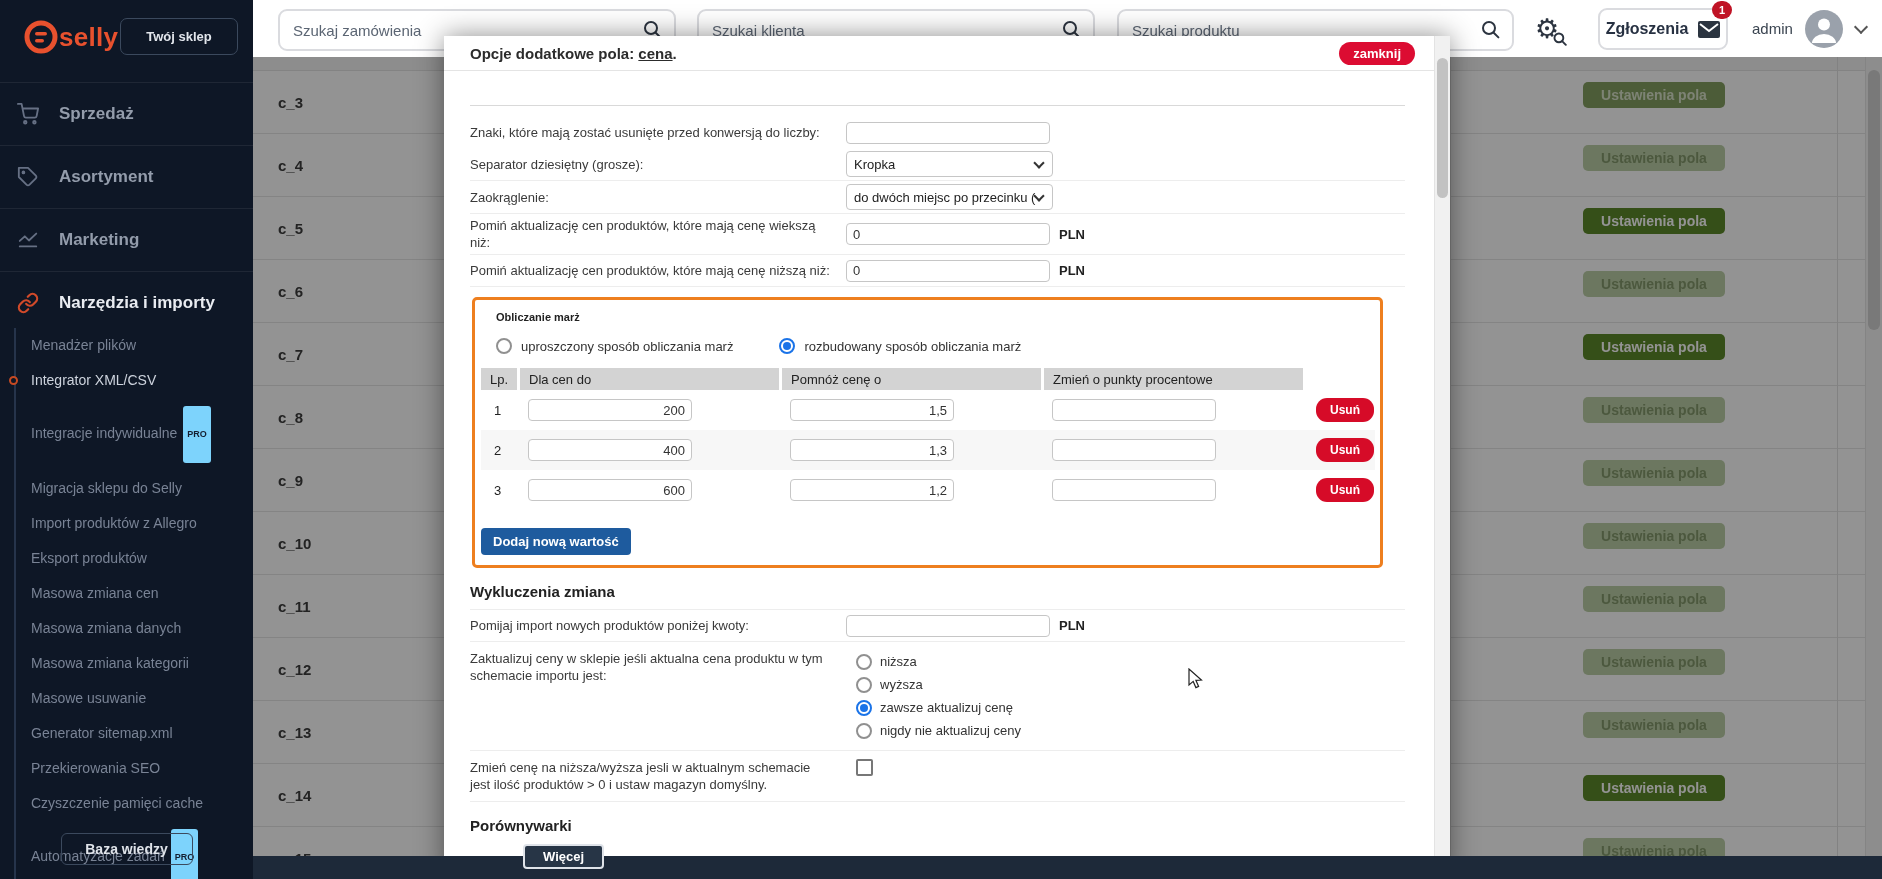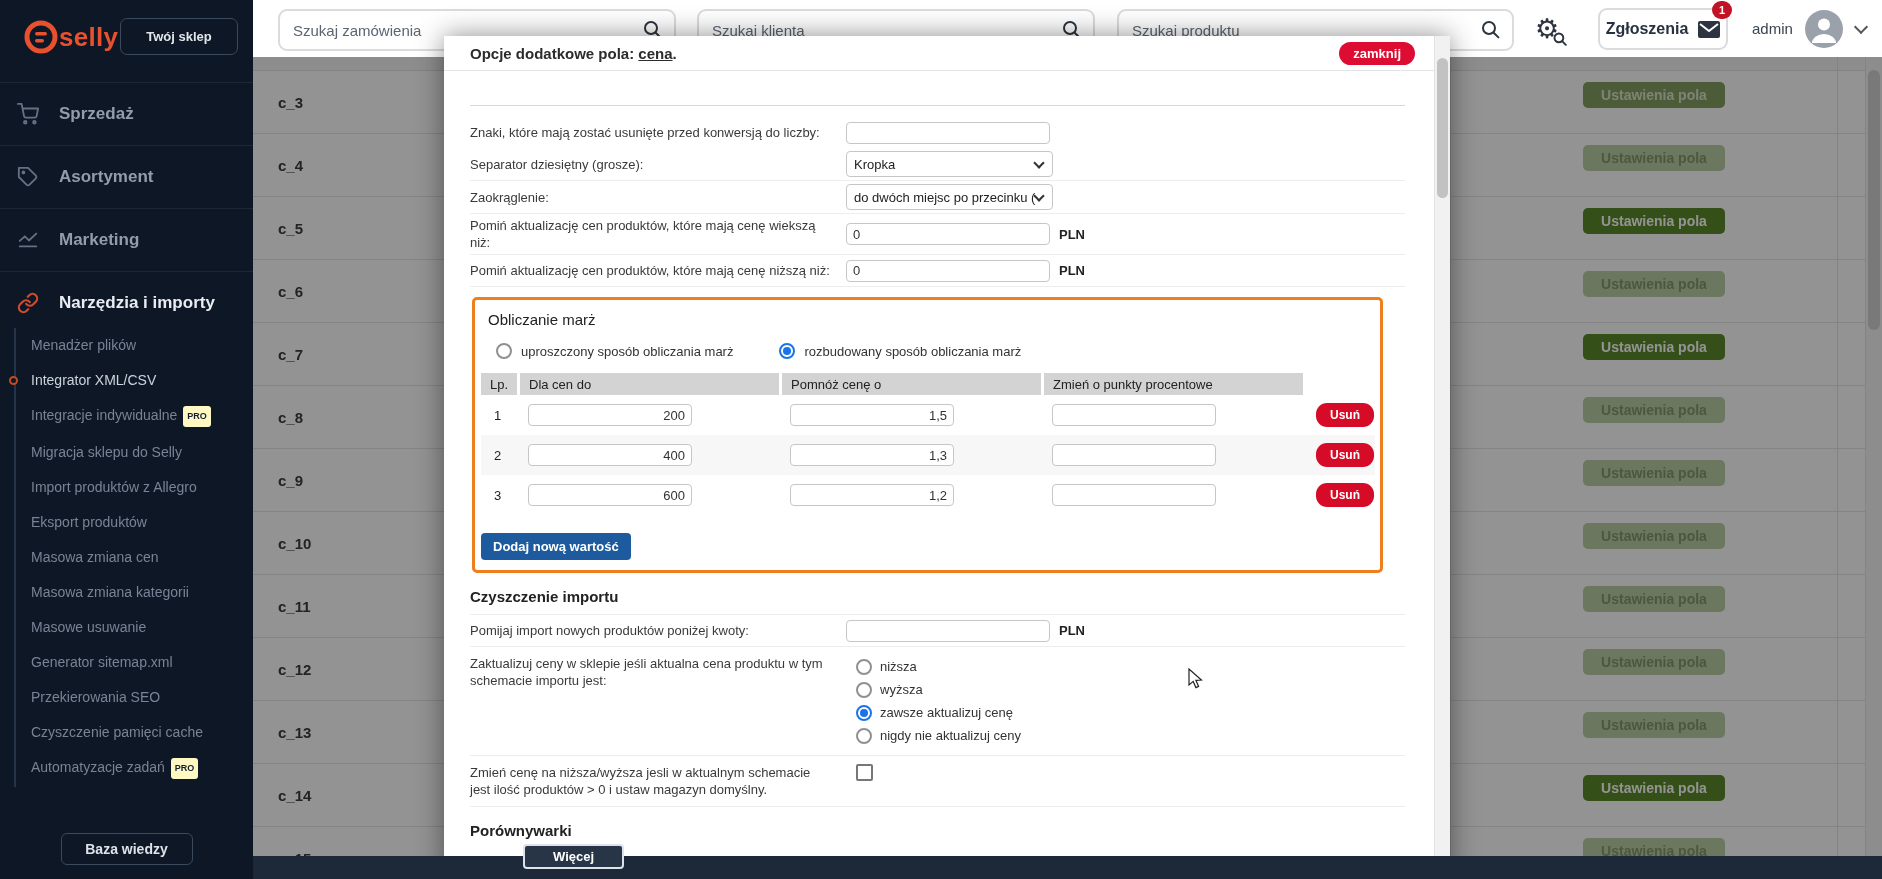--- a/index.html
+++ b/index.html
@@ -17,22 +17,22 @@
   .main-menu{position:absolute;top:82px;left:0;width:100%;}
   .menu-item{height:62px;display:flex;align-items:center;gap:20px;padding-left:17px;
              border-top:1px solid rgba(255,255,255,.07);color:#939cab;font-size:17px;font-weight:600;}
   .menu-item svg{width:22px;height:22px;}
   .menu-item.active{color:#e9ecf1;}
   .submenu{position:absolute;top:328px;left:14px;border-left:2px solid #26344b;width:230px;}
   .sub-item{position:relative;padding:8px 0 8px 15px;font-size:14px;line-height:19px;color:#798395;font-weight:500;}
   .sub-item.active{color:#cdd3dd;}
   .dot{position:absolute;left:-7px;top:13px;width:5px;height:5px;border:2px solid #c74a22;border-radius:50%;
        background:var(--sidebar-bg,#0e1726);}
-  .pro{display:inline-block;margin-left:6px;background:#fef9c3;color:#141e30;font-size:9px;font-weight:bold;
-       padding:1px 4px;border-radius:3px;vertical-align:1px;}
+  .pro{display:inline-block;margin-left:6px;background:#7dd3fc;color:#141e30;font-size:9px;font-weight:bold;
+       padding:19px 4px;border-radius:3px;vertical-align:1px;}
   .kb-btn{position:absolute;left:50%;transform:translateX(-50%);top:833px;width:132px;height:32px;background:transparent;
           border:1px solid #3b495d;border-radius:6px;color:#dfe3e9;font-weight:bold;font-size:14px;font-family:inherit;}
 
   
   .page{position:absolute;left:253px;top:0;width:1629px;height:879px;background:#fff;}
   .topbar{position:absolute;top:0;left:0;width:100%;height:57px;background:#fff;z-index:5;}
   .search-box{position:absolute;top:9px;height:38px;border:2px solid #dadbdf;border-radius:9px;background:#fff;}
   .search-box input{position:absolute;inset:0;border:none;outline:none;background:transparent;padding:0 40px 0 13px;
                     font-size:15px;color:#3c4450;font-family:inherit;}
   .search-box input::placeholder{color:#5b6573;opacity:1;}
@@ -91,21 +91,21 @@
   .txt{width:190px;height:20px;border:1px solid #c6c6c6;border-radius:4px;padding:0 6px;font-size:13px;
        font-family:inherit;color:#333;background:#fff;}
   .sel{position:relative;width:198px;height:24px;border:1px solid #c6c6c6;border-radius:4px;background:#fff;
        font-size:13px;color:#222;display:flex;align-items:center;padding-left:7px;white-space:nowrap;overflow:hidden;}
   .sel .chev{position:absolute;right:9px;top:7px;width:6px;height:6px;border-right:2px solid #333;
              border-bottom:2px solid #333;transform:rotate(45deg);background:#fff;}
   .suffix{margin-left:9px;font-weight:bold;color:#222;}
   .note{font-size:11px;color:#4a4a4a;padding:2px 0 6px;border-bottom:1px solid #ededed;}
 
   .margin-box{margin:10px 22px 0 2px;border:3px solid var(--accent-orange,#ee7f1f);border-radius:5px;padding:11px 0 10px;}
-  .mb-h{margin-left:13px;font-size:15px;font-weight:normal;color:#222;}
+  .mb-h{margin-left:21px;font-size:11px;font-weight:bold;color:#222;}
   .radio-row{display:flex;gap:46px;margin:15px 0 0 21px;align-items:center;font-size:13px;color:#333;}
   .radio-opt{display:flex;align-items:flex-end;gap:9px;}
   .radio{width:12px;height:12px;border-radius:50%;border:2px solid #909090;background:#fff;display:inline-block;position:relative;flex:none;}
   .radio.checked{border-color:var(--radio-blue,#1a73e8);}
   .radio.checked::after{content:"";position:absolute;inset:2px;background:var(--radio-blue,#1a73e8);border-radius:50%;}
   .mtable{margin:14px 5px 0 6px;font-size:13px;color:#222;}
   .mthead,.mtr{display:grid;grid-template-columns:39px 262px 262px 262px 1fr;align-items:center;}
   .hcell{background:#d3d3d3;height:22px;display:flex;align-items:center;padding-left:9px;border-right:3px solid #fff;}
   .hcell.empty{background:transparent;border-right:none;}
   .mtr{min-height:40px;}
@@ -117,21 +117,21 @@
   .add-btn{margin:18px 0 0 6px;background:var(--primary-blue,#1e5b9e);color:#fff;border:none;border-radius:4px;
            font-size:13px;font-weight:bold;padding:6px 12px;font-family:inherit;}
   .section-h{font-size:15px;font-weight:bold;color:#222;margin-top:15px;padding-bottom:9px;}
   .radio-stack{display:flex;flex-direction:column;gap:4px;padding:2px 0 2px 10px;}
   .rs-opt{display:flex;align-items:center;gap:8px;height:19px;font-size:13px;color:#333;}
   .checkbox{width:13px;height:13px;border:2px solid #777;background:#fff;border-radius:2px;margin-left:10px;flex:none;}
 
   
   .footer-bar{position:absolute;left:253px;top:856px;width:1629px;height:23px;background:#1d2939;z-index:60;}
   .more-btn{position:absolute;left:270px;top:-12px;background:#273546;border:2px solid #dfe3e9;border-radius:4px;
-            color:#fff;font-weight:bold;font-size:13px;padding:3px 28px;font-family:inherit;}
+            color:#fff;font-weight:bold;font-size:13px;padding:3px 18px;font-family:inherit;}
   .cursor{position:absolute;left:1188px;top:668px;z-index:70;pointer-events:none;}
 </style>
 </head>
 <body>
 
 <aside class="sidebar">
   <div class="brand">
     <div class="logo">
       <span>
         <svg width="34" height="34" viewBox="0 0 34 34">
@@ -186,20 +186,21 @@
   </nav>
 
   <div class="submenu" id="submenu">
       <div class="sub-item">Menadżer plików</div>
       <div class="sub-item active">Integrator XML/CSV<span class="dot"></span></div>
       <div class="sub-item">Integracje indywidualne<span class="pro">PRO</span></div>
       <div class="sub-item">Migracja sklepu do Selly</div>
       <div class="sub-item">Import produktów z Allegro</div>
       <div class="sub-item">Eksport produktów</div>
       <div class="sub-item">Masowa zmiana cen</div>
+      <div class="sub-item">Masowa zmiana danych</div>
       <div class="sub-item">Masowa zmiana kategorii</div>
       <div class="sub-item">Masowe usuwanie</div>
       <div class="sub-item">Generator sitemap.xml</div>
       <div class="sub-item">Przekierowania SEO</div>
       <div class="sub-item">Czyszczenie pamięci cache</div>
       <div class="sub-item">Automatyzacje zadań<span class="pro">PRO</span></div>
     </div>
 
   <button class="kb-btn">Baza wiedzy</button>
 </aside>
@@ -416,21 +417,21 @@
               <span><input class="txt" value="1,2" style=""></span>
               <span><input class="txt" style=""></span>
               <button class="del-btn">Usuń</button>
             </div>
           </div>
       </div>
 
       <button class="add-btn">Dodaj nową wartość</button>
     </div>
 
-    <div class="section-h">Czyszczenie importu</div>
+    <div class="section-h">Wykluczenia zmiana</div>
 
     <div class="frow" style="border-top:1px solid #ededed">
       <span class="flabel">Pomijaj import nowych produktów poniżej kwoty:</span>
       <input class="txt" value="" style="">
       <span class="suffix">PLN</span>
     </div>
 
     <div class="frow top-align">
       <span class="flabel">Zaktualizuj ceny w sklepie jeśli aktualna cena produktu w tym schemacie importu jest:</span>
       <div class="radio-stack" id="update-radios">

